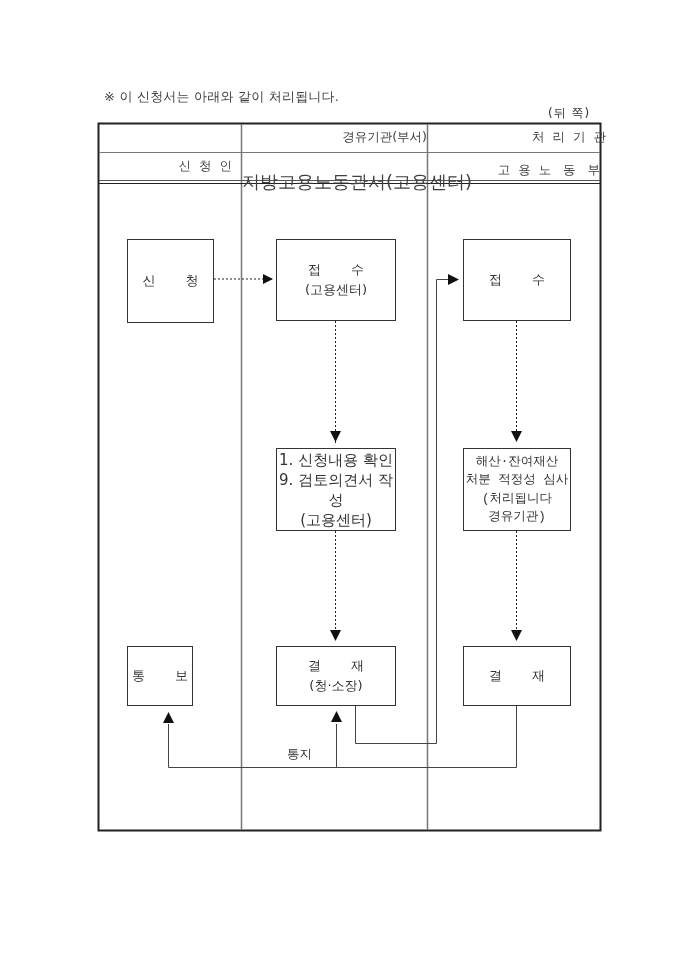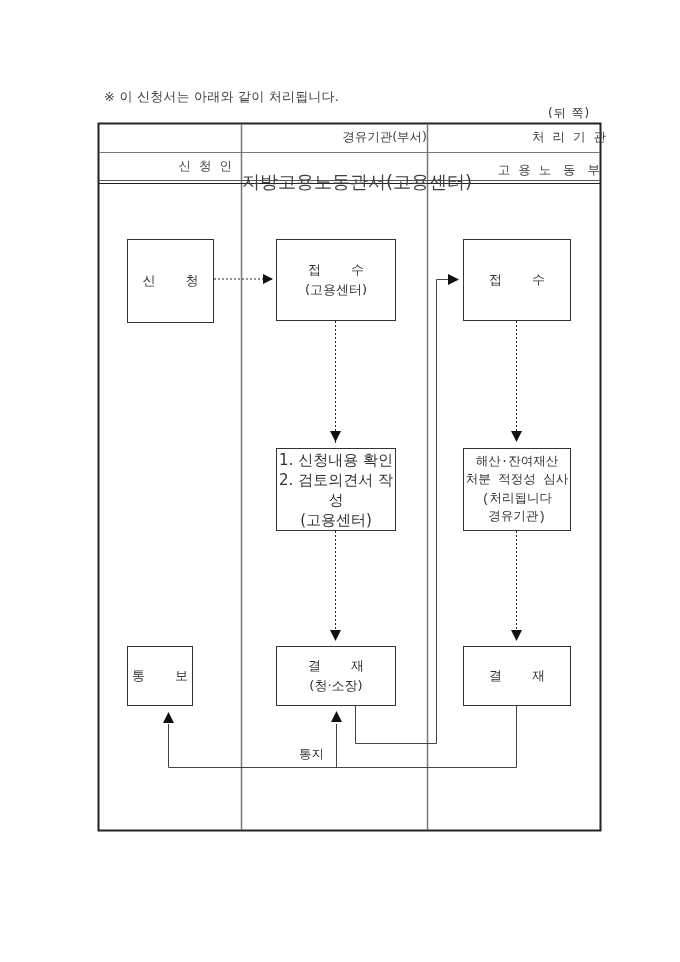--- a/index.html
+++ b/index.html
@@ -76,21 +76,21 @@
   <span class="spaced">접 수</span>
   <span>(고용센터)</span>
 </div>
 
 <div class="box" style="left:463px; top:239px; width:108px; height:82px;">
   <span class="spaced">접 수</span>
 </div>
 
 <div class="box" style="left:276px; top:448px; width:120px; height:83px; font-size:15px;">
   <span>1. 신청내용 확인</span>
-  <span>2. 검토의견서 작성</span>
+  <span>9. 검토의견서 작성</span>
   <span>(고용센터)</span>
 </div>
 
 <div class="box" style="left:463px; top:448px; width:108px; height:83px; font-size:12.5px; line-height:18.5px;font-family:Liberation Mono, monospace;">
   <span>해산·잔여재산</span>
   <span>처분 적정성 심사</span>
   <span>(처리됩니다</span>
   <span>경유기관)</span>
 </div>
 
@@ -100,13 +100,13 @@
 
 <div class="box" style="left:276px; top:646px; width:120px; height:60px;">
   <span class="spaced">결 재</span>
   <span>(청·소장)</span>
 </div>
 
 <div class="box" style="left:463px; top:646px; width:108px; height:60px;">
   <span class="spaced">결 재</span>
 </div>
 
-<div class="abs flow-label" style="left:287px; top:746px;margin-left:12px;">통지</div>
+<div class="abs flow-label" style="left:287px; top:746px;">통지</div>
 
 </body></html>

